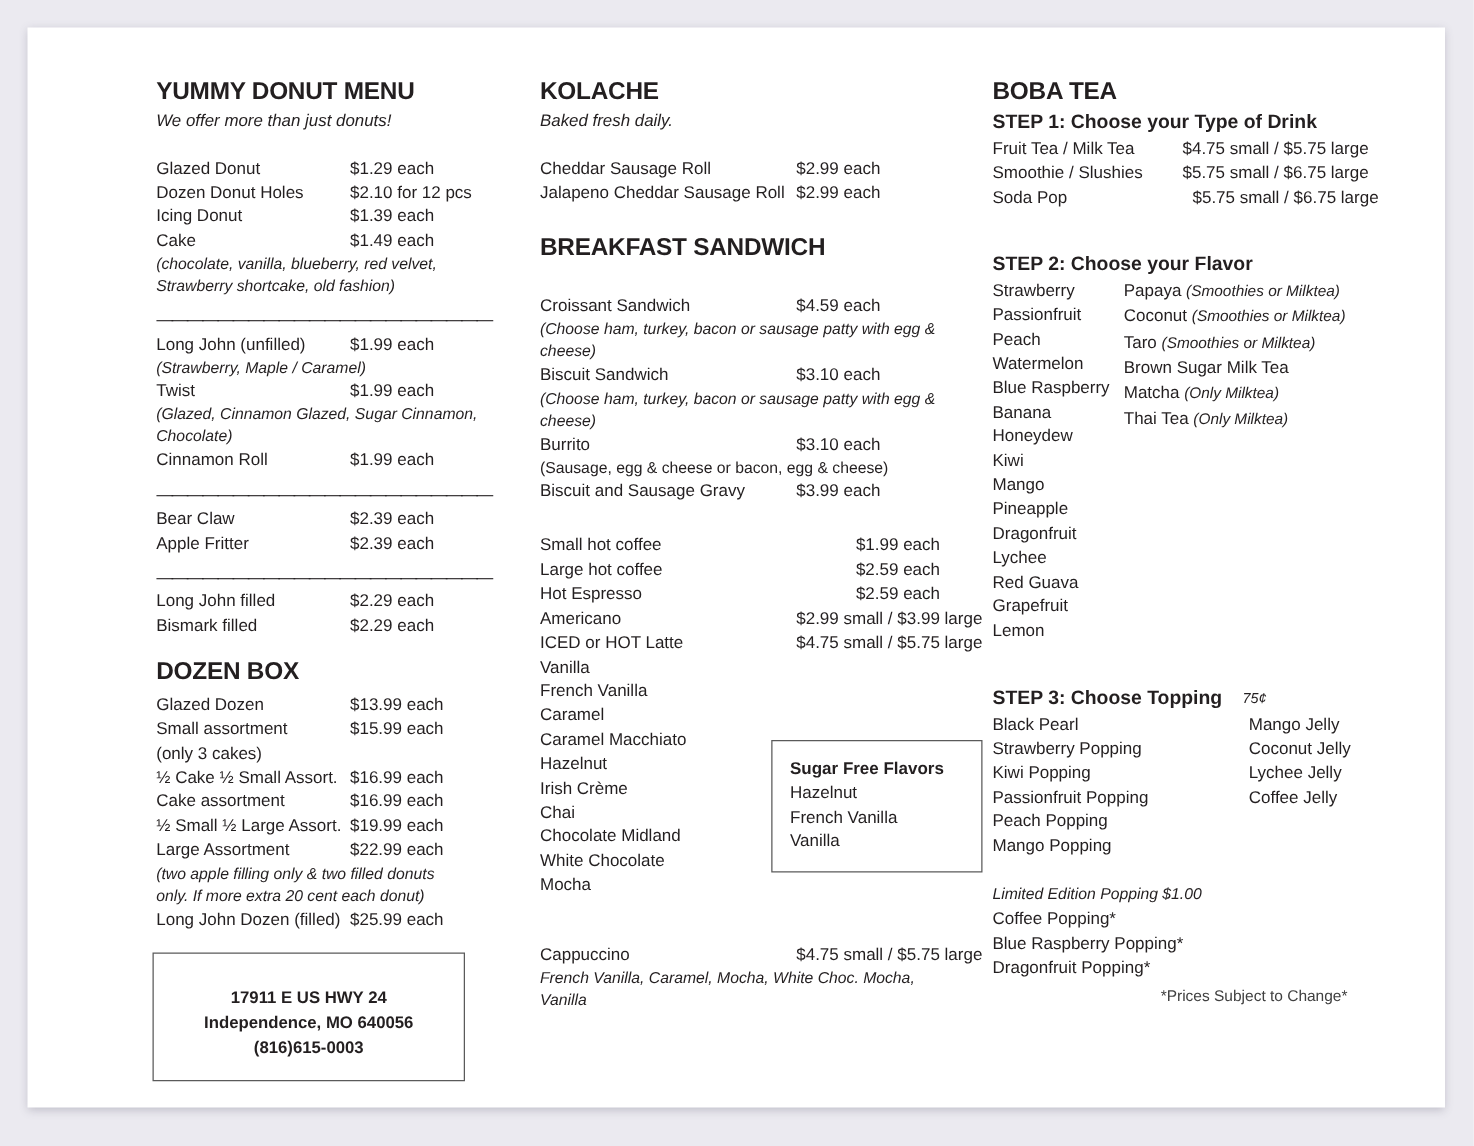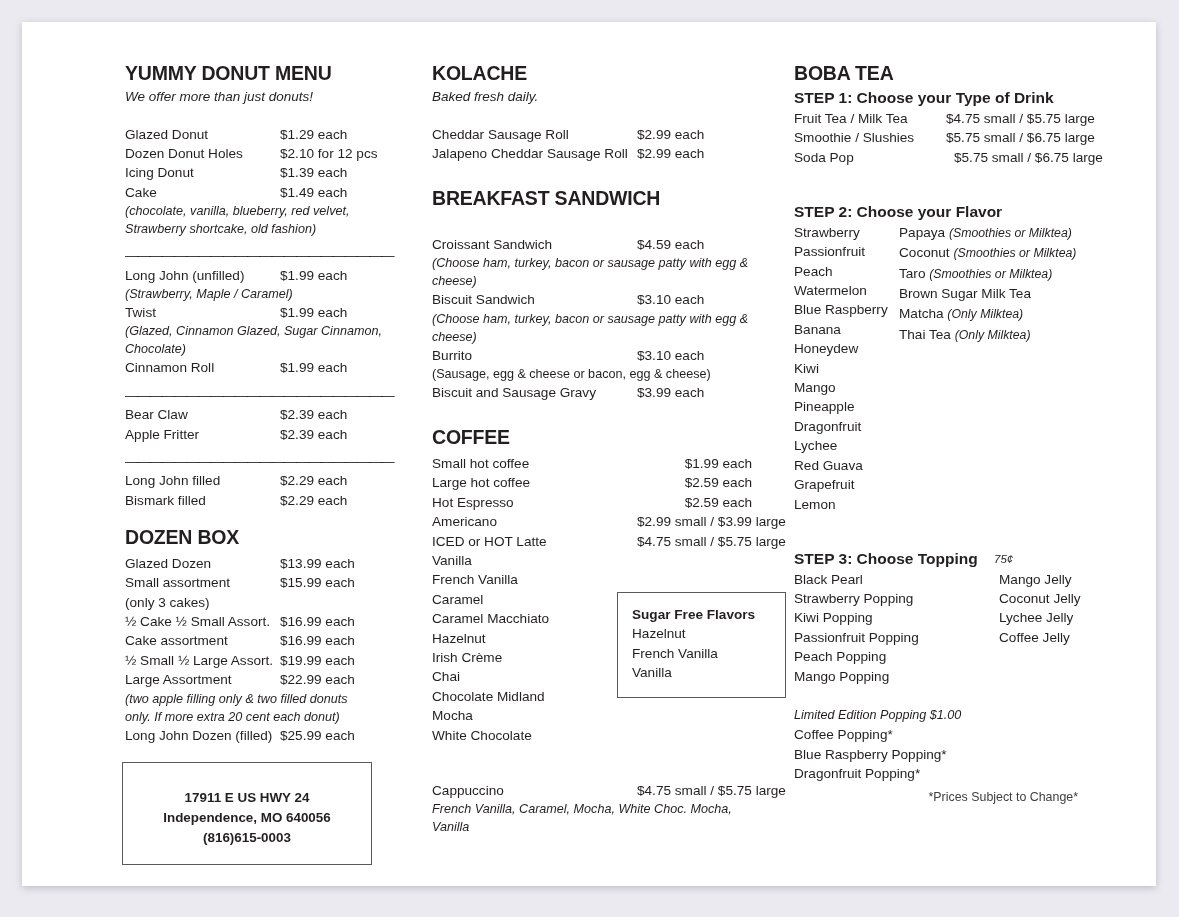--- a/index.html
+++ b/index.html
@@ -334,21 +334,20 @@
       <span class="nm">Burrito</span>
       <span class="pr">$3.10 each</span>
     </div>
     <div class="note plain">(Sausage, egg &amp; cheese or bacon, egg &amp; cheese)</div>
     <div class="row">
       <span class="nm">Biscuit and Sausage Gravy</span>
       <span class="pr">$3.99 each</span>
     </div>
 
     <div class="gap24"></div>
-    <h1 class="sec">COFFEE</h1>
 
     <div class="coffee">
       <div class="row">
         <span class="nm">Small hot coffee</span>
         <span class="pr">$1.99 each</span>
       </div>
       <div class="row">
         <span class="nm">Large hot coffee</span>
         <span class="pr">$2.59 each</span>
       </div>
@@ -366,22 +365,22 @@
       </div>
 
       <div class="row">Vanilla</div>
       <div class="row">French Vanilla</div>
       <div class="row">Caramel</div>
       <div class="row">Caramel Macchiato</div>
       <div class="row">Hazelnut</div>
       <div class="row">Irish Crème</div>
       <div class="row">Chai</div>
       <div class="row">Chocolate Midland</div>
+      <div class="row">White Chocolate</div>
       <div class="row">Mocha</div>
-      <div class="row">White Chocolate</div>
 
       <div class="gap24"></div>
       <div class="gap12"></div>
 
       <div class="row">
         <span class="nm">Cappuccino</span>
         <span class="pr">$4.75 small / $5.75 large</span>
       </div>
       <div class="note">French Vanilla, Caramel, Mocha, White Choc. Mocha,</div>
       <div class="note">Vanilla</div>

